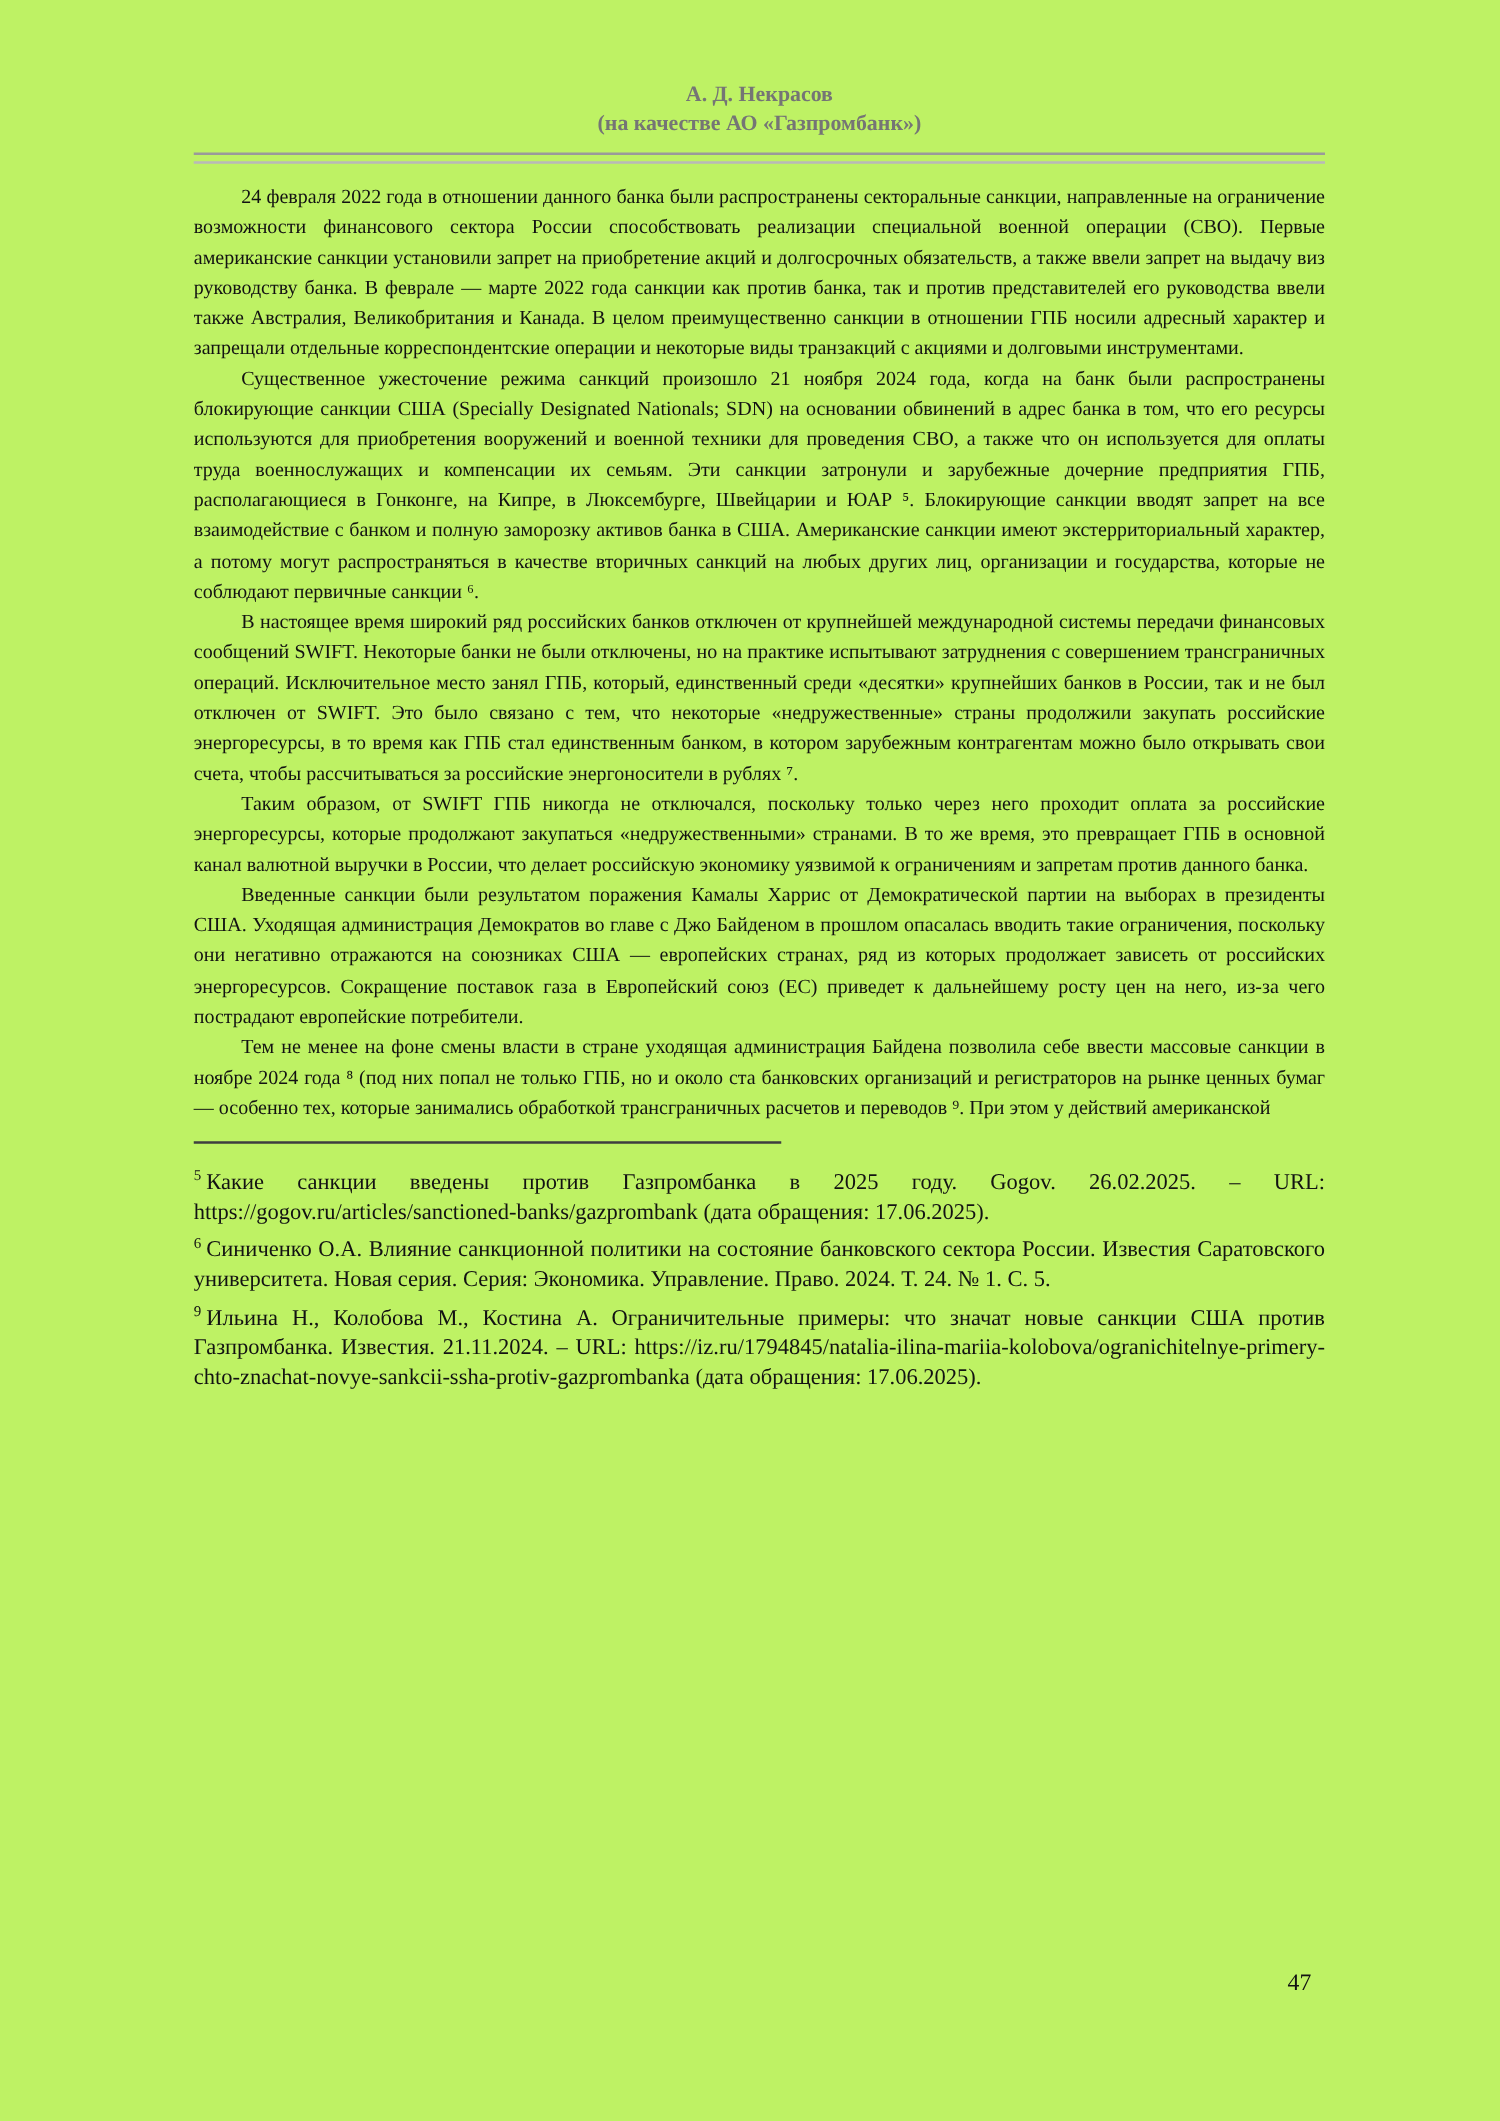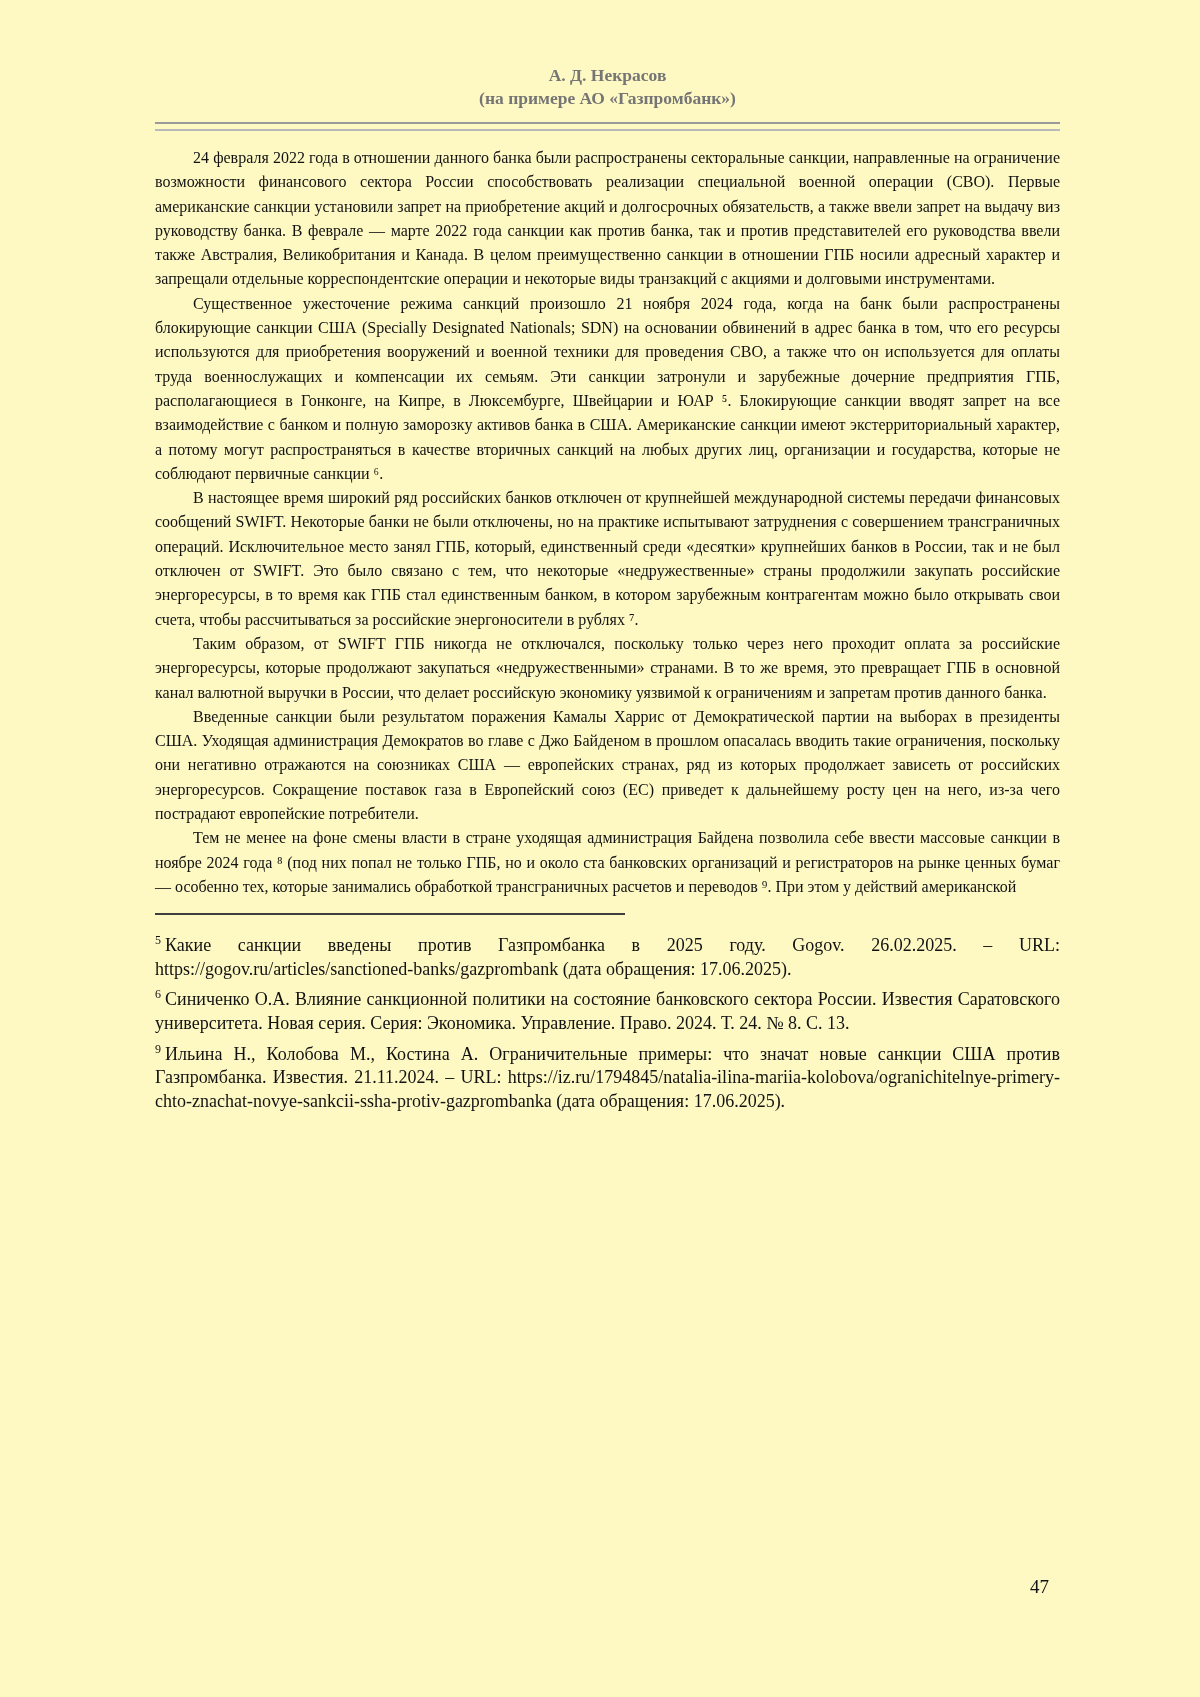--- a/index.html
+++ b/index.html
@@ -1,20 +1,20 @@
 <!DOCTYPE html>
 <html><head>
 <meta charset="utf-8">
 <style>
   html, body { margin: 0; padding: 0; background: #ffffff; }
   .page {
     position: relative;
     width: 1200px;
     height: 1697px;
-    background: #fef9c3;
+    background: #bef264;
     font-family: "Liberation Serif", "DejaVu Serif", serif;
     overflow: hidden;
   }
   .content {
     position: absolute;
     left: 155px;
     top: 0;
     width: 905px;
   }
   .running-head {
@@ -71,38 +71,38 @@
   }
 </style>
 </head>
 <body>
 
 <div class="page">
   <div class="content">
 
     <div class="running-head">
       <div>А. Д. Некрасов</div>
-      <div>(на примере АО «Газпромбанк»)</div>
+      <div>(на качестве АО «Газпромбанк»)</div>
     </div>
 
     <div class="double-rule"></div>
 
     <div class="body-text">
       <p>24 февраля 2022 года в отношении данного банка были распространены секторальные санкции, направленные на ограничение возможности финансового сектора России способствовать реализации специальной военной операции (СВО). Первые американские санкции установили запрет на приобретение акций и долгосрочных обязательств, а также ввели запрет на выдачу виз руководству банка. В феврале — марте 2022 года санкции как против банка, так и против представителей его руководства ввели также Австралия, Великобритания и Канада. В целом преимущественно санкции в отношении ГПБ носили адресный характер и запрещали отдельные корреспондентские операции и некоторые виды транзакций с акциями и долговыми инструментами.</p>
       <p>Существенное ужесточение режима санкций произошло 21 ноября 2024 года, когда на банк были распространены блокирующие санкции США (Specially Designated Nationals; SDN) на основании обвинений в адрес банка в том, что его ресурсы используются для приобретения вооружений и военной техники для проведения СВО, а также что он используется для оплаты труда военнослужащих и компенсации их семьям. Эти санкции затронули и зарубежные дочерние предприятия ГПБ, располагающиеся в Гонконге, на Кипре, в Люксембурге, Швейцарии и ЮАР ⁵. Блокирующие санкции вводят запрет на все взаимодействие с банком и полную заморозку активов банка в США. Американские санкции имеют экстерриториальный характер, а потому могут распространяться в качестве вторичных санкций на любых других лиц, организации и государства, которые не соблюдают первичные санкции ⁶.</p>
       <p>В настоящее время широкий ряд российских банков отключен от крупнейшей международной системы передачи финансовых сообщений SWIFT. Некоторые банки не были отключены, но на практике испытывают затруднения с совершением трансграничных операций. Исключительное место занял ГПБ, который, единственный среди «десятки» крупнейших банков в России, так и не был отключен от SWIFT. Это было связано с тем, что некоторые «недружественные» страны продолжили закупать российские энергоресурсы, в то время как ГПБ стал единственным банком, в котором зарубежным контрагентам можно было открывать свои счета, чтобы рассчитываться за российские энергоносители в рублях ⁷.</p>
       <p>Таким образом, от SWIFT ГПБ никогда не отключался, поскольку только через него проходит оплата за российские энергоресурсы, которые продолжают закупаться «недружественными» странами. В то же время, это превращает ГПБ в основной канал валютной выручки в России, что делает российскую экономику уязвимой к ограничениям и запретам против данного банка.</p>
       <p>Введенные санкции были результатом поражения Камалы Харрис от Демократической партии на выборах в президенты США. Уходящая администрация Демократов во главе с Джо Байденом в прошлом опасалась вводить такие ограничения, поскольку они негативно отражаются на союзниках США — европейских странах, ряд из которых продолжает зависеть от российских энергоресурсов. Сокращение поставок газа в Европейский союз (ЕС) приведет к дальнейшему росту цен на него, из-за чего пострадают европейские потребители.</p>
       <p>Тем не менее на фоне смены власти в стране уходящая администрация Байдена позволила себе ввести массовые санкции в ноябре 2024 года ⁸ (под них попал не только ГПБ, но и около ста банковских организаций и регистраторов на рынке ценных бумаг — особенно тех, которые занимались обработкой трансграничных расчетов и переводов ⁹. При этом у действий американской</p>
     </div>
 
     <div class="footnote-rule"></div>
 
     <div class="footnotes">
       <div class="footnote"><sup>5</sup><span>Какие санкции введены против Газпромбанка в 2025 году. Gogov. 26.02.2025. – URL: https://gogov.ru/articles/sanctioned-banks/gazprombank (дата обращения: 17.06.2025).</span></div>
-      <div class="footnote"><sup>6</sup><span>Синиченко О.А. Влияние санкционной политики на состояние банковского сектора России. Известия Саратовского университета. Новая серия. Серия: Экономика. Управление. Право. 2024. Т. 24. № 8. С. 13.</span></div>
+      <div class="footnote"><sup>6</sup><span>Синиченко О.А. Влияние санкционной политики на состояние банковского сектора России. Известия Саратовского университета. Новая серия. Серия: Экономика. Управление. Право. 2024. Т. 24. № 1. С. 5.</span></div>
       <div class="footnote"><sup>9</sup><span>Ильина Н., Колобова М., Костина А. Ограничительные примеры: что значат новые санкции США против Газпромбанка. Известия. 21.11.2024. – URL: https://iz.ru/1794845/natalia-ilina-mariia-kolobova/ogranichitelnye-primery-chto-znachat-novye-sankcii-ssha-protiv-gazprombanka (дата обращения: 17.06.2025).</span></div>
     </div>
 
   </div>
 
   <div class="page-number">47</div>
 </div>
 
 </body></html>

